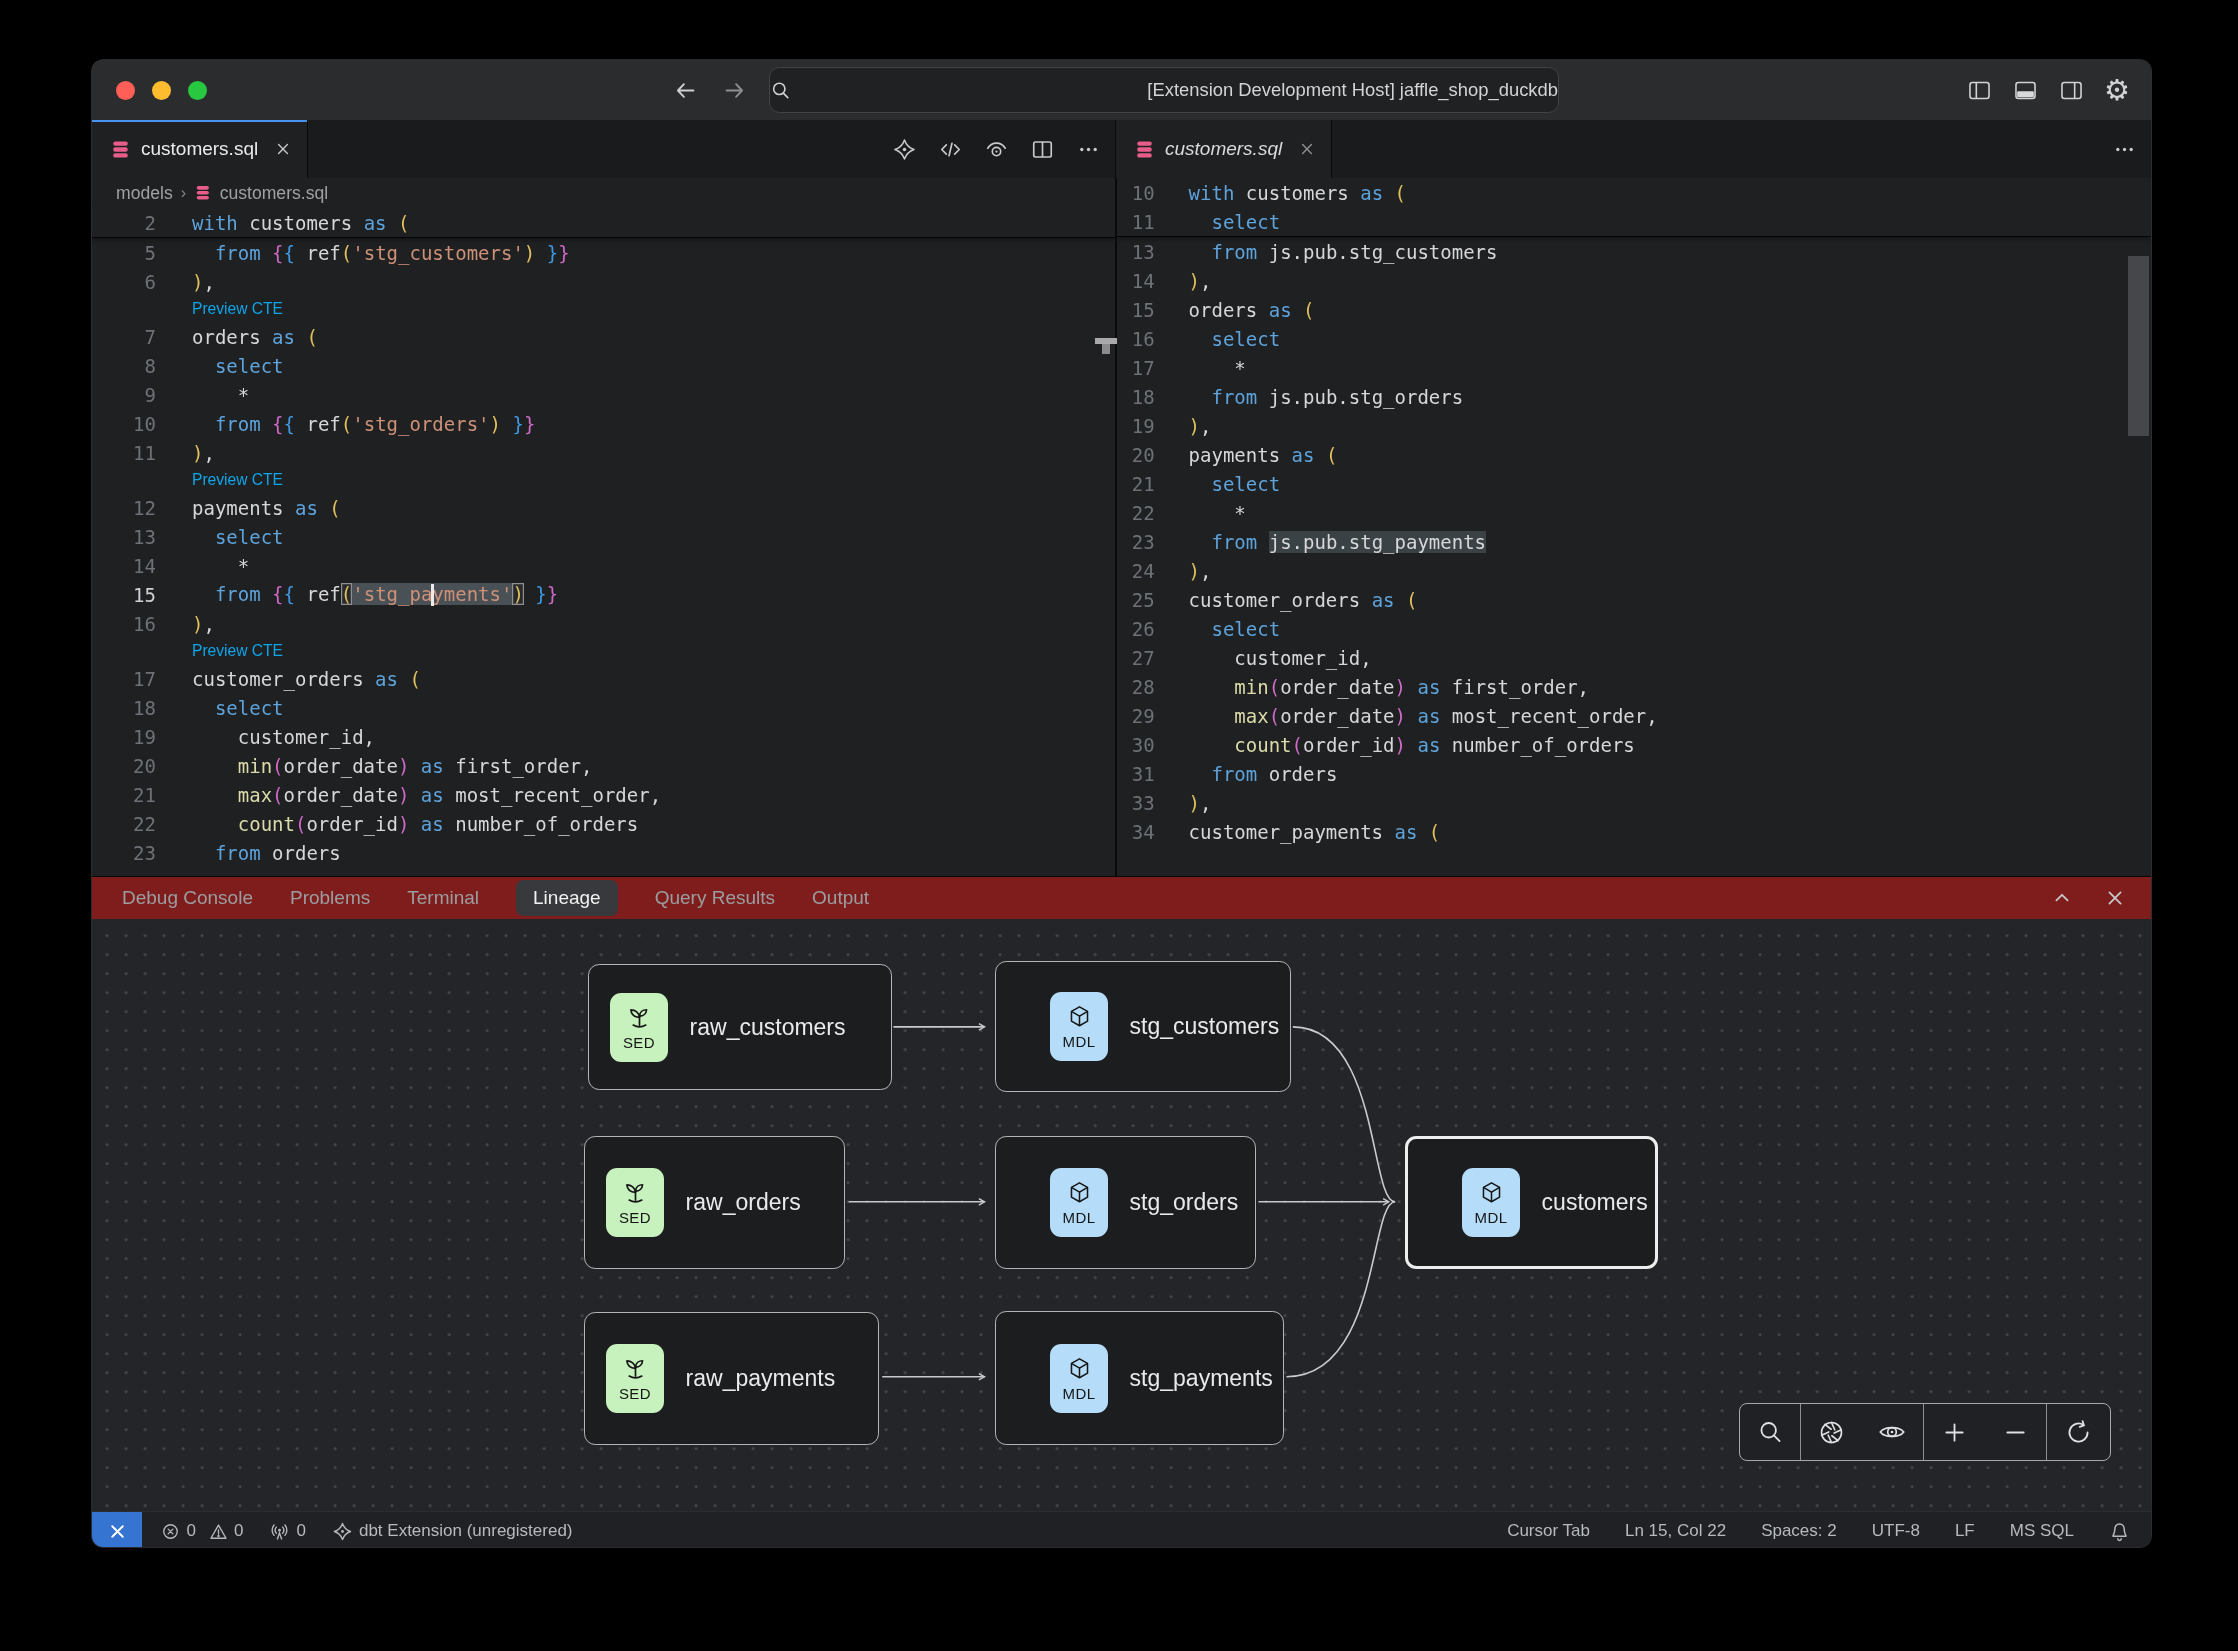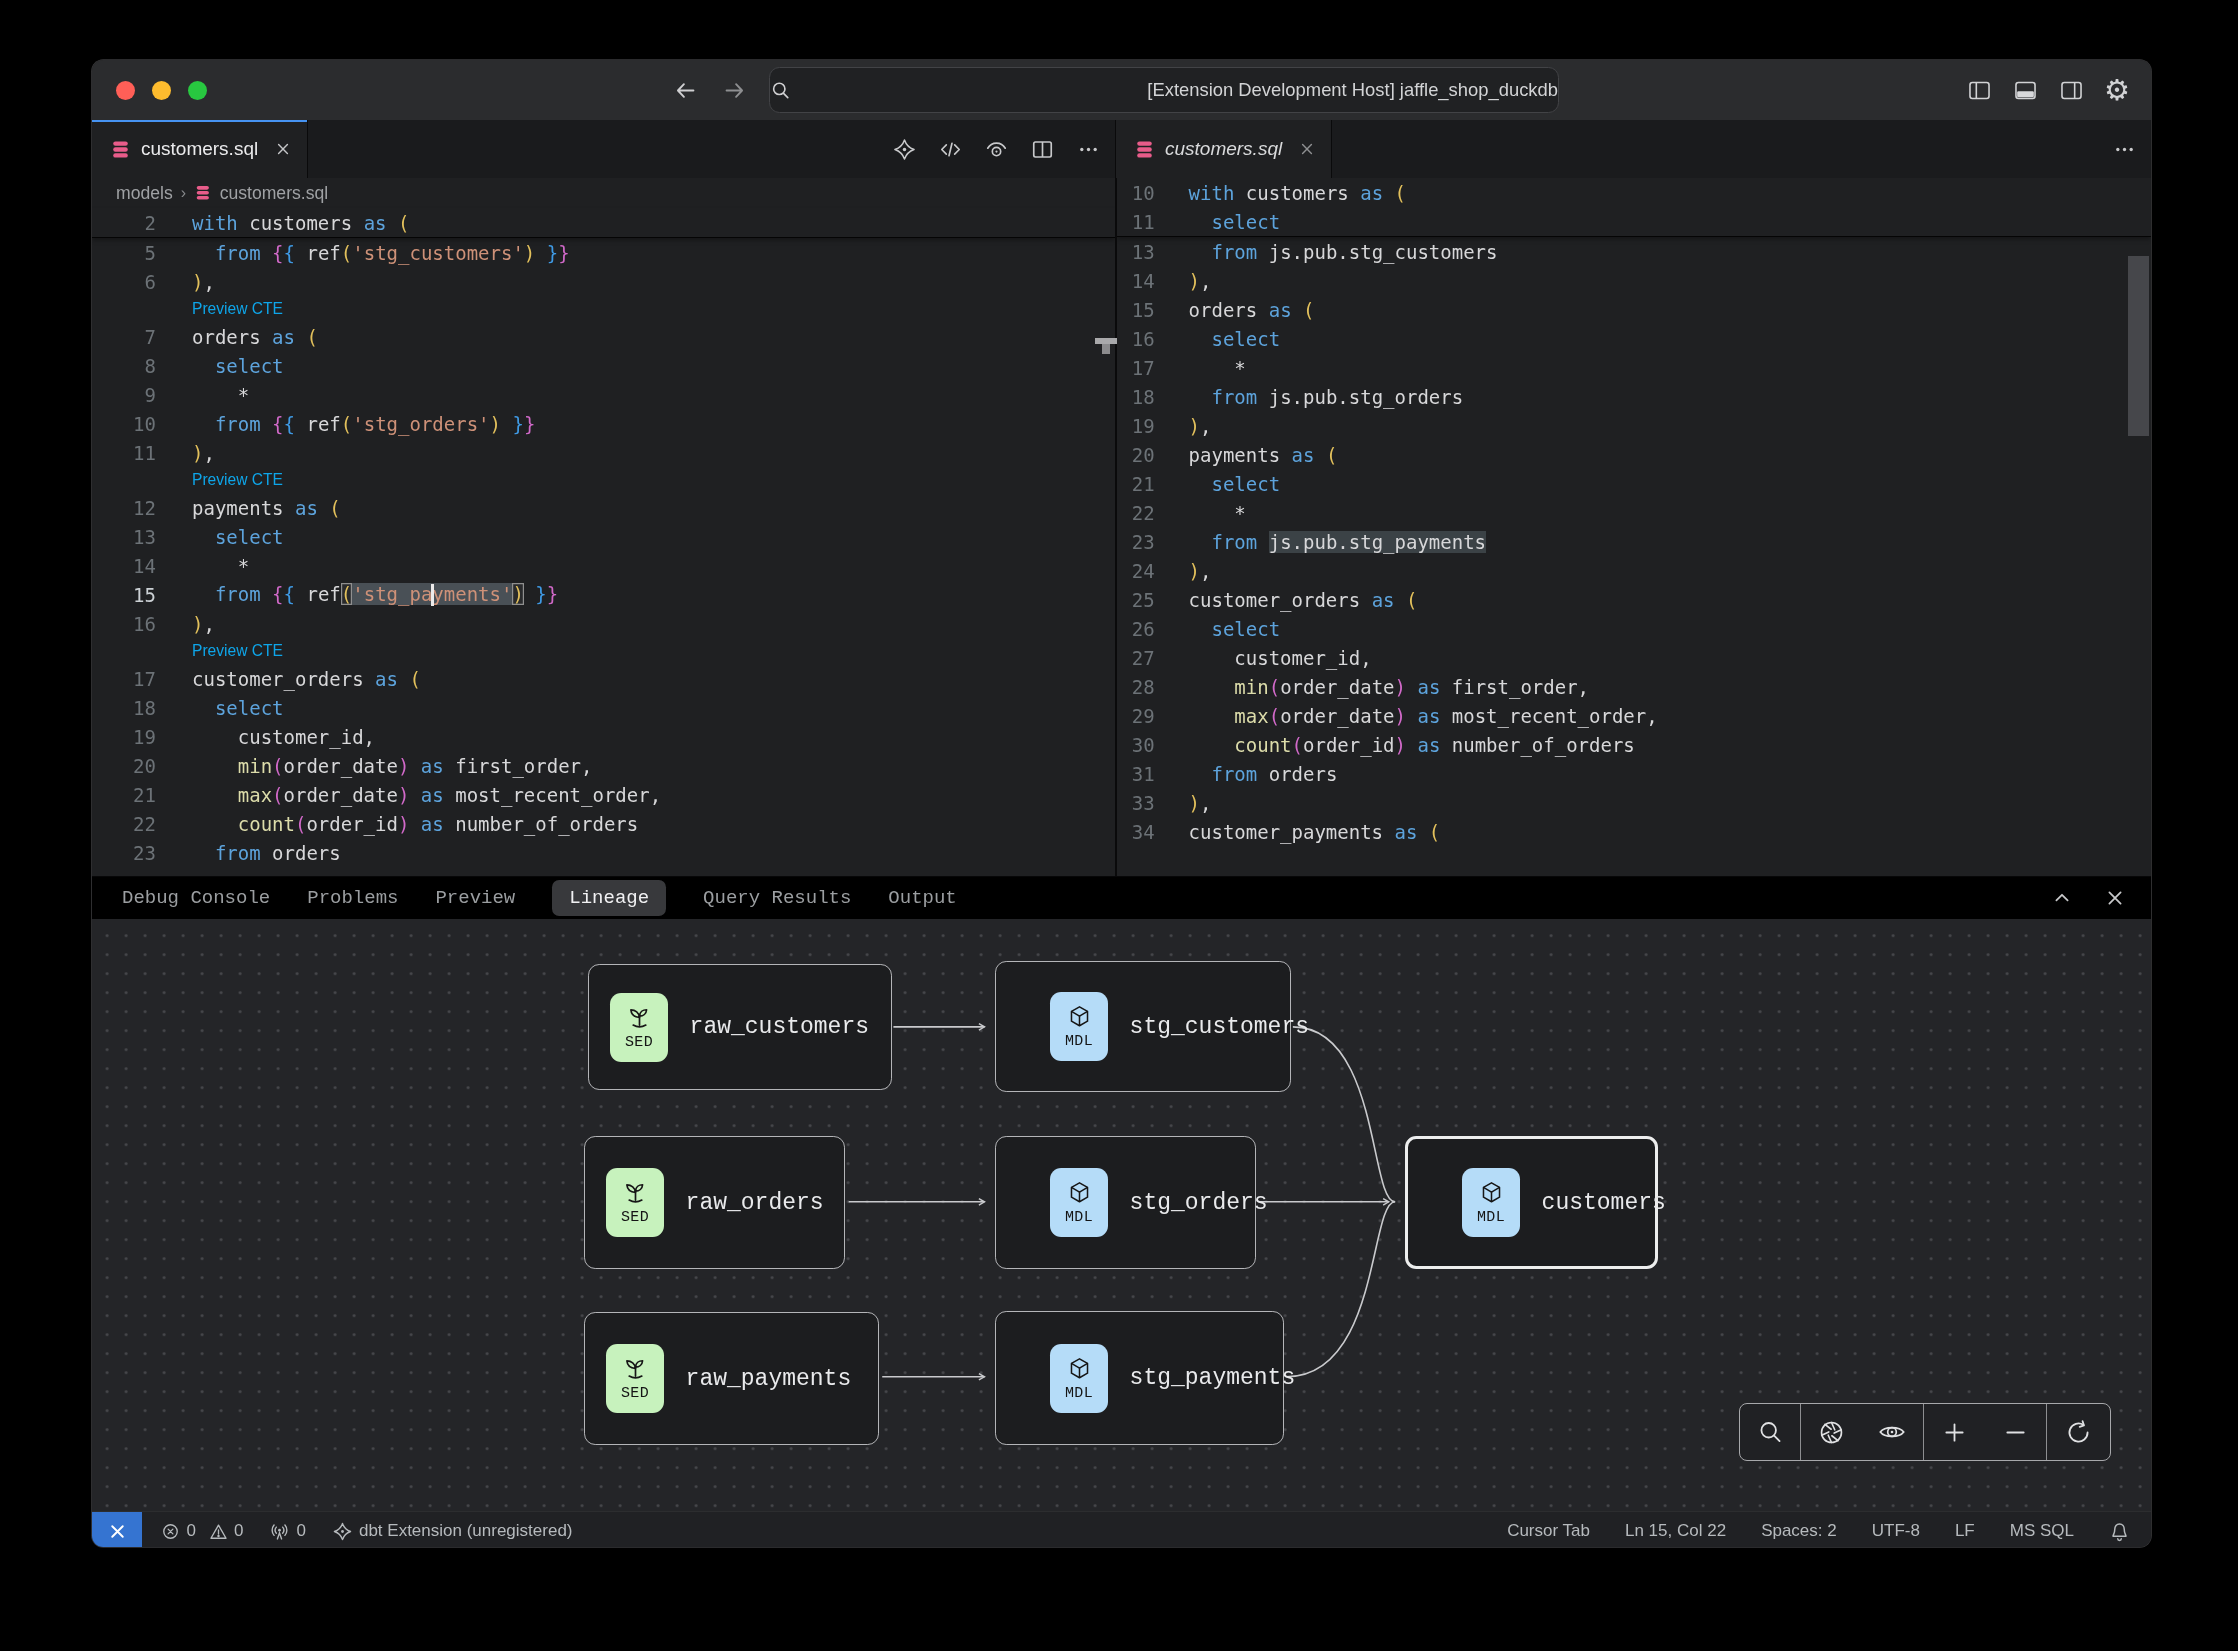--- a/index.html
+++ b/index.html
@@ -48,21 +48,21 @@
   .seg.sel{background:#495056;}
   .seg.hl{background:#3b4246;}
   .seg.match{box-shadow:inset 0 0 0 1.2px #8f8f8f;background:rgba(140,140,140,.10);}
   .caret{display:inline-block;width:2.4px;height:22.4px;background:#eceaea;vertical-align:middle;margin:0 -1.2px;position:relative;z-index:2;}
   .vscroll{position:absolute;right:1.6px;top:78px;width:21px;height:180px;background:#46474b;z-index:5;}
   .tmark{position:absolute;left:1003px;top:160px;z-index:6;}
   .tmark .bar{width:22.4px;height:5.6px;background:#a9a9ab;}
   .tmark .stem{width:8px;height:10.4px;background:#8b8b8d;margin-left:7.2px;}
 
   
-  .panel{height:634px;flex:none;background:#000000;border-top:0.8px solid #070708;display:flex;flex-direction:column;font-family:Liberation Mono, monospace;}
+  .panel{height:634px;flex:none;background:#7f1d1d;border-top:0.8px solid #070708;display:flex;flex-direction:column;}
   .panel-tabs{height:42px;display:flex;align-items:center;gap:37px;padding-left:30px;font-size:19px;color:#9b9ea1;position:relative;flex:none;}
   .ptab{background:none;border:none;font:inherit;color:inherit;padding:0;cursor:default;}
   .ptab.active{background:#38393c;color:#f1f1f3;border-radius:7.2px;padding:7.2px 17px;}
   .panel-acts{position:absolute;right:24px;top:0;height:100%;display:flex;align-items:center;gap:29px;}
   .canvas{flex:1;position:relative;background:#242528;background-image:radial-gradient(circle,#47484c 1.3px,transparent 1.5px);background-size:19px 19px;background-position:5.6px 7.2px;overflow:hidden;}
   .edges{position:absolute;left:0;top:0;z-index:1;}
   .node{position:absolute;background:#1c1d1f;border:1.6px solid #b4b5b8;border-radius:11.2px;display:flex;align-items:center;gap:21.6px;padding-left:21px;z-index:2;box-sizing:border-box;}
   .node.selected{border:3.2px solid #edeeee;}
   .badge{width:58px;height:69px;border-radius:11.2px;display:flex;flex-direction:column;align-items:center;justify-content:center;gap:3px;flex:none;}
   .badge.sed{background:#c7f2bd;}
@@ -300,21 +300,21 @@
     <div class="tmark">
         <div class="bar"></div>
         <div class="stem"></div>
       </div>
   </div>
 
   <div class="panel">
     <div class="panel-tabs">
       <button class="ptab">Debug Console</button>
       <button class="ptab">Problems</button>
-      <button class="ptab">Preview</button>
+      <button class="ptab">Terminal</button>
       <button class="ptab active">Lineage</button>
       <button class="ptab">Query Results</button>
       <button class="ptab">Output</button>
       <div class="panel-acts">
         <span>
           <svg width="24" height="24" viewBox="0 0 30 30" fill="none" stroke="#c8c9cb" stroke-width="2.2" stroke-linecap="round" stroke-linejoin="round">
               <path d="M8 18 L15 11 L22 18"></path>
             </svg>
         </span>
         <span>

